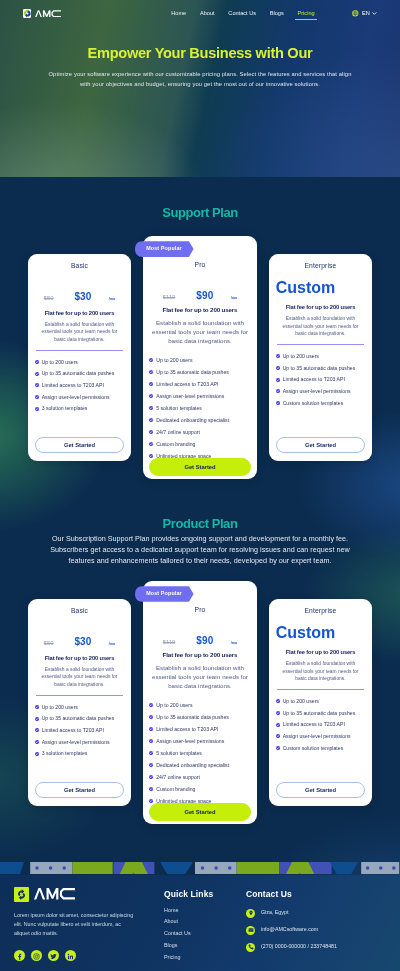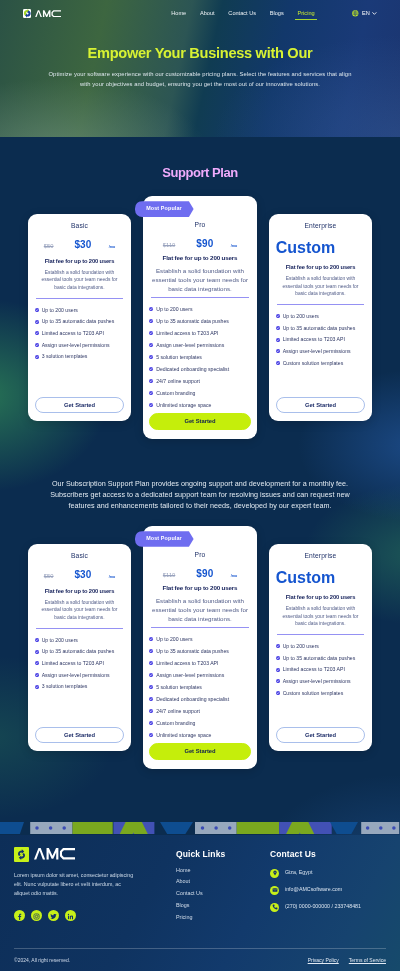--- a/index.html
+++ b/index.html
@@ -1,21 +1,21 @@
 <!DOCTYPE html>
 <html><head>
 <meta charset="utf-8">
 <style>
   *{box-sizing:border-box;margin:0;padding:0}
   html,body{width:400px;height:971px;overflow:hidden}
   body{font-family:"Liberation Sans",sans-serif;background:#0b2c4f;color:#fff;-webkit-font-smoothing:antialiased;}
   .page{position:relative;width:400px;height:971px;overflow:hidden;background:#0b2c4f}
 
   
-  .hero{position:relative;height:137px;overflow:hidden;
+  .hero{position:relative;height:177px;overflow:hidden;
       background:linear-gradient(102deg,#2b5245 0%,#3d6640 25%,#2c5554 45%,#103c52 52%,#12386b 68%,#1a3a78 86%,#1b3570 100%);
   }
   .hero-glow{position:absolute;inset:0;
       background:radial-gradient(62% 95% at 14% 116%, rgba(118,152,136,.60) 0%, rgba(118,152,136,0) 62%),
                  radial-gradient(75% 120% at 100% 100%, rgba(70,115,175,.30) 0%, rgba(70,115,175,0) 62%);}
 
   
   .nav{position:relative;z-index:5;display:flex;align-items:center;height:26px;padding:1px 23.5px 0 22.5px;}
   .brand{display:flex;align-items:center;gap:3.8px}
   .brand-mark{width:8.6px;height:8.8px;background:#fff;border-radius:1.2px;position:relative;display:flex;align-items:center;justify-content:center;overflow:hidden}
@@ -38,36 +38,36 @@
   .main{position:relative;height:697.5px}
   .bg-glows{position:absolute;left:0;right:0;top:0;height:834px;pointer-events:none;
     background:
       radial-gradient(46% 17% at -4% 31%, rgba(46,132,86,.80) 0%, rgba(46,132,86,0) 68%),
       radial-gradient(42% 13% at 104% 37%, rgba(40,96,175,.55) 0%, rgba(40,96,175,0) 70%),
       radial-gradient(40% 12% at 104% 50%, rgba(42,120,92,.55) 0%, rgba(42,120,92,0) 70%),
       radial-gradient(44% 14% at -2% 72%, rgba(36,108,86,.40) 0%, rgba(36,108,86,0) 70%),
       radial-gradient(50% 16% at 100% 88%, rgba(40,96,165,.40) 0%, rgba(40,96,165,0) 72%);
   }
   .sec{position:relative;z-index:2}
-  .sec-title{text-align:center;font-size:13px;font-weight:700;color:#f0abfc;letter-spacing:-.45px;line-height:15px}
+  .sec-title{text-align:center;font-size:13px;font-weight:700;color:#14b8a6;letter-spacing:-.45px;line-height:15px}
   .sec-sub{margin:2.7px auto 0;width:314px;text-align:center;font-size:7.2px;line-height:11px;color:#e3ebf2;letter-spacing:.02px}
 
   
   .cards{display:flex;justify-content:center;align-items:flex-start;gap:12px;margin-top:33.5px}
   .sec:nth-child(2) .cards{margin-top:32.3px}
   .card{width:102.5px;height:207px;display:flex;flex-direction:column;background:#fff;border-radius:9px;padding:9.5px 6.6px 8.1px;color:#12205c;position:relative;
         box-shadow:0 2px 10px rgba(0,0,0,.16)}
   .card.pro{width:114.5px;height:243.5px;padding:26.2px 6.7px 9.1px;margin-top:-18px;border-radius:9px;z-index:3}
   .badge{position:absolute;left:-7.75px;top:5.4px;width:58.6px;height:15.7px;display:flex;align-items:center;justify-content:flex-start;
          color:#fff;font-size:5.4px;font-weight:600;letter-spacing:.12px;line-height:1;z-index:4;padding-left:11.2px}
   .badge-bg{position:absolute;inset:0;background:#6f6df0;border-radius:7.2px 0 0 7.2px;
          clip-path:polygon(0 0, 53.9px 0, 58.6px 7.85px, 53.9px 15.7px, 0 15.7px)}
   .badge>span[data-name="badge-label"]{position:relative;z-index:1}
   .plan-name{text-align:center;font-size:6.7px;color:#1f3168;font-weight:400;letter-spacing:.15px;line-height:1}
-  .price-row{margin-top:9px;text-align:right;display:flex;align-items:baseline;justify-content:center;gap:21px}
+  .price-row{margin-top:21px;text-align:right;display:flex;align-items:baseline;justify-content:center;gap:21px}
   .price-old{font-size:5.8px;color:#98a2bd;text-decoration:line-through;font-weight:400}
   .price-new{font-size:10px;font-weight:700;color:#1555cf;letter-spacing:.1px}
   .price-per{font-size:3.6px;color:#1555cf;font-weight:700;margin-left:-3.6px}
   .custom-word{text-align:left;font-size:16px;font-weight:700;color:#1555cf;margin-top:10.3px;letter-spacing:-.05px;line-height:1}
   .flat{margin-top:9px;text-align:center;font-size:5.8px;font-weight:700;color:#14205a;letter-spacing:-.15px;line-height:1}
   .blurb{margin:4.2px auto 0;width:82px;text-align:center;font-size:4.9px;line-height:7.5px;color:#515c88;letter-spacing:0}
   .hr{height:1px;background:#8f8bf2;margin:6.5px .8px 0;opacity:.95}
   .feats{margin-top:8.7px;display:flex;flex-direction:column;gap:7.1px}
   .card.pro .feats{gap:7.4px;margin-top:8.4px}
   .card.pro .hr{margin:4.2px 1.5px 0}
@@ -79,21 +79,21 @@
        color:#1a2a66;font-size:5.8px;font-weight:700;display:flex;align-items:center;justify-content:center;letter-spacing:0}
   .cta.green{background:#c5ee0b;border-color:#c5ee0b;color:#10204f;height:17.5px;border-radius:9px}
   .card-bottom{margin-top:auto}
 
   
   .strip{position:absolute;left:0;top:684.9px;width:400px;height:12.6px;z-index:4}
 
   
   .footer{position:relative;z-index:2;height:136.5px;padding:12px 14px 0;
       background:linear-gradient(118deg,#0d2e58 0%,#0f3360 38%,#123a6c 62%,#16436f 85%,#164a6b 100%);}
-  .f-cols{display:flex;gap:12px}
+  .f-cols{display:flex;gap:0}
   .f-brand{width:150px}
   .f-logo{display:flex;align-items:center;gap:5px}
   .f-mark{width:15px;height:15px;background:#c7f019;display:block;position:relative;border-radius:1px}
   .f-name{display:block;line-height:0}
   .f-text{margin-top:9px;font-size:5.3px;line-height:9px;color:#cfdcea;width:122px}
   .socials{margin-top:12px;display:flex;gap:6px}
   .soc{width:11px;height:11px;border-radius:50%;background:#c7f019;display:flex;align-items:center;justify-content:center}
   .f-links{width:82px;padding-top:2px}
   .f-head{font-size:8.5px;font-weight:700;color:#fff;letter-spacing:.1px}
   .f-list{margin-top:9px;display:flex;flex-direction:column;gap:6.5px}
@@ -383,20 +383,21 @@
                   <span data-name="plan-feature-label">Custom solution templates</span>
                 </div>
               </div>
               <div class="card-bottom" data-name="card-footer">
                 <div class="cta" data-name="get-started-button">Get Started</div>
               </div>
             </div>
           </div>
         </div>
         <div class="sec" data-name="plan-section" style="padding-top: 36.5px;">
+          <div class="sec-title" data-name="section-title">Product  Plan</div>
           <div class="sec-sub" data-name="section-subtitle">Our Subscription Support Plan provides ongoing support and development for a monthly fee. Subscribers get access to a dedicated support team for resolving issues and can request new features and enhancements tailored to their needs, developed by our expert team.</div>
           <div class="cards" data-name="pricing-cards">
             <div class="card" data-name="pricing-card-basic">
               <div class="plan-name" data-name="plan-name">Basic</div>
               <div class="price-row" data-name="plan-price">
                 <span class="price-old" data-name="plan-price-old">$50</span>
                 <span class="price-new" data-name="plan-price-new">$30</span>
                 <span class="price-per" data-name="plan-price-period">/mo</span>
               </div>
               <div class="flat" data-name="plan-flat-fee">Flat fee for up to 200 users</div>

